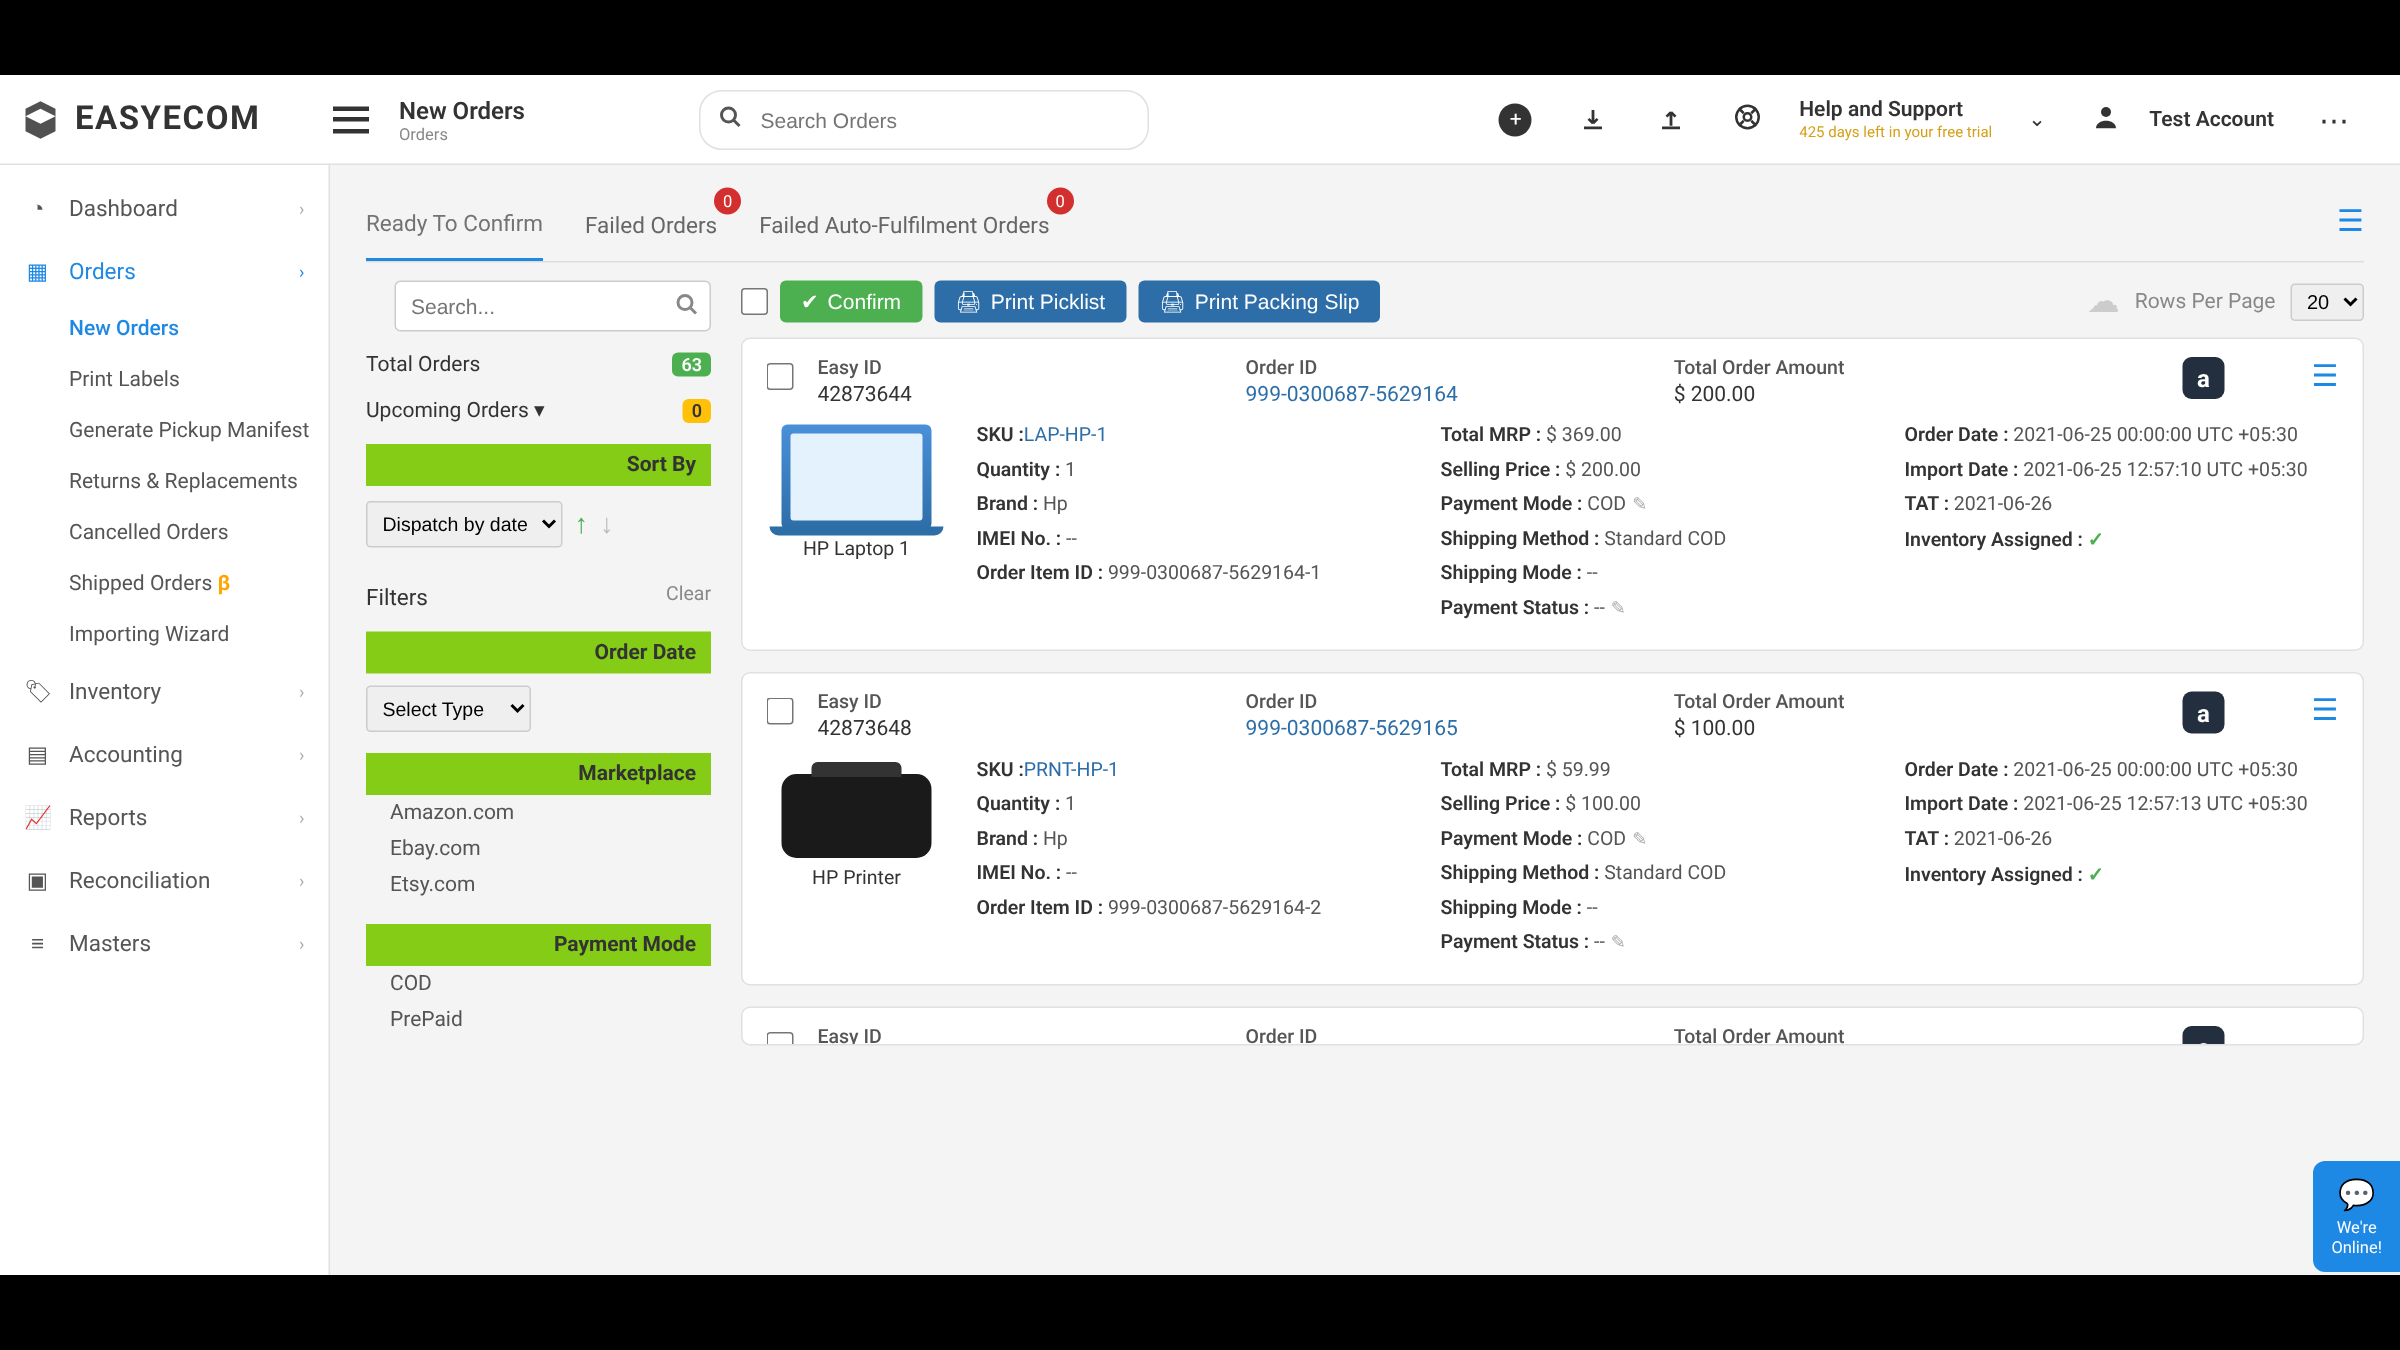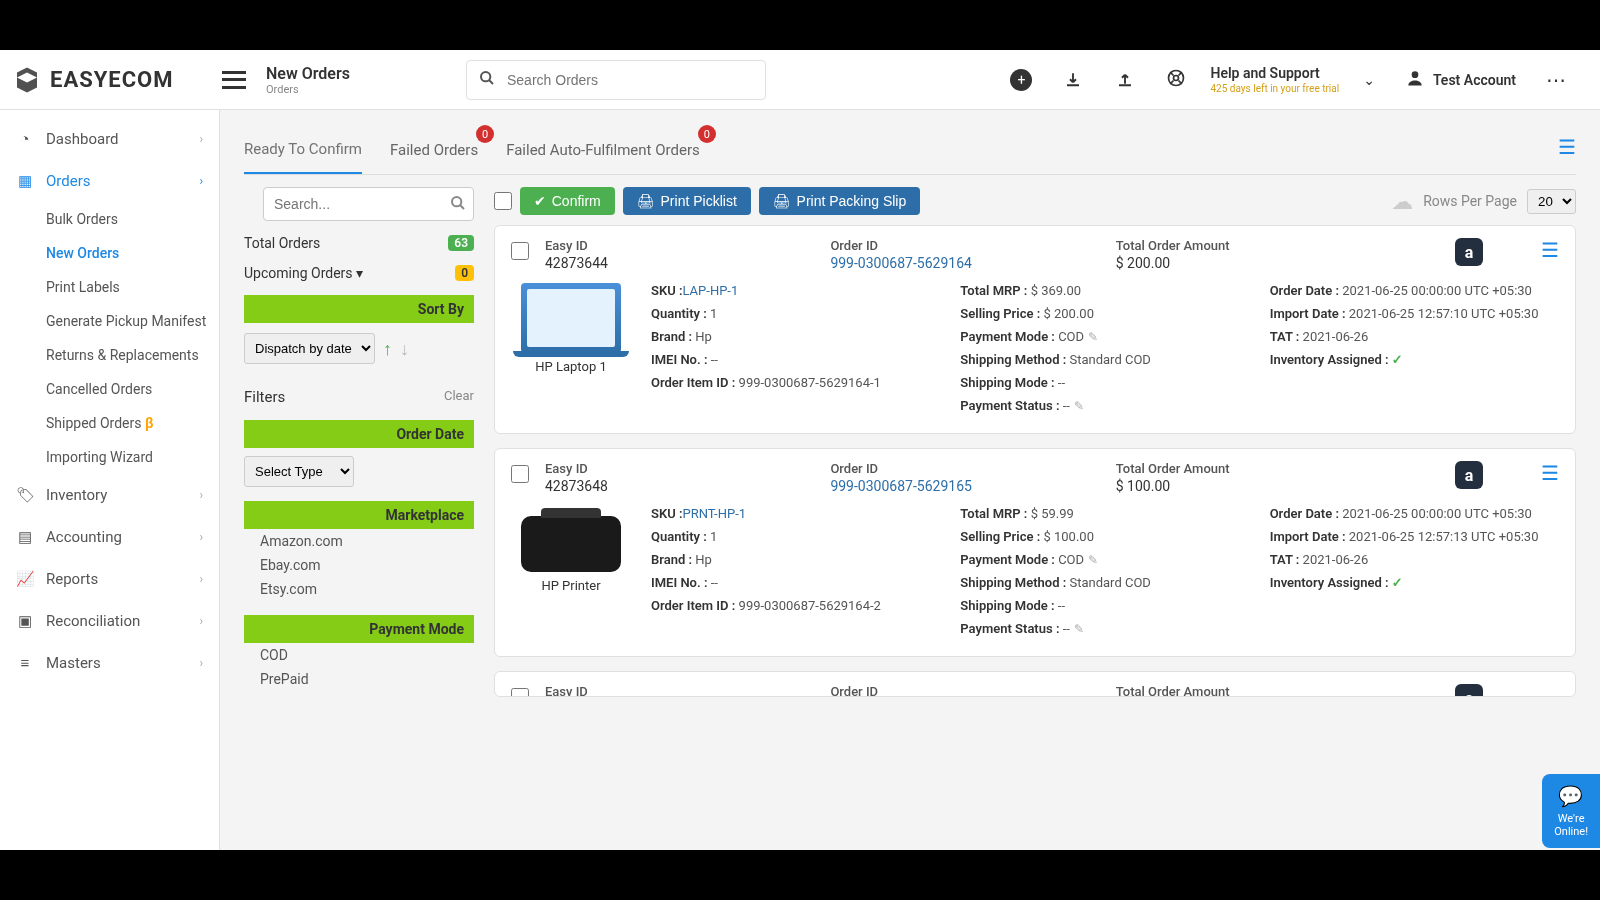--- a/index.html
+++ b/index.html
@@ -7,30 +7,30 @@
 .letterbox-top, .letterbox-bottom { background: #000; height: 50px; width: 100%; }
 .app { background: #fff; min-height: 800px; }
 .header { display: flex; align-items: center; height: 60px; border-bottom: 1px solid #e0e0e0; background: #fff; padding: 0 12px; }
 .logo { display: flex; align-items: center; gap: 8px; width: 210px; font-weight: 700; font-size: 22px; letter-spacing: 1px; color: #333; }
 .logo-icon { width: 30px; height: 30px; }
 .hamburger-icon { width: 24px; height: 18px; display: flex; flex-direction: column; justify-content: space-between; cursor: pointer; margin-right: 20px; }
 .hamburger-icon span { height: 3px; background: #333; width: 100%; }
 .page-title-block { flex: 0 0 200px; }
 .page-title-block .title { font-weight: 600; font-size: 16px; }
 .page-title-block .sub { font-size: 11px; color: #888; }
-.search-wrap { flex: 1; display: flex; align-items: center; border: 1px solid #e0e0e0; border-radius: 4px; height: 40px; padding: 0 12px; max-width: 300px; color: #888; }
+.search-wrap { flex: 1; display: flex; align-items: center; border: 1px solid #e0e0e0; border-radius: 15px; height: 40px; padding: 0 12px; max-width: 300px; color: #888; }
 .search-wrap .sicon { margin-right: 12px; }
 .search-wrap input { border: none; outline: none; width: 100%; font-size: 14px; color: #555; }
 .header-icons { display: flex; align-items: center; gap: 30px; margin-left: auto; padding-right: 20px; }
 .circle-icon { width: 22px; height: 22px; border-radius: 50%; background: #333; color: #fff; display: flex; align-items: center; justify-content: center; font-size: 14px; cursor: pointer; }
 .sq-icon { width: 22px; height: 22px; display: flex; align-items: center; justify-content: center; cursor: pointer; color: #333; font-size: 18px; }
 .help-block { display: flex; align-items: center; gap: 24px; cursor: pointer; }
 .help-label { font-weight: 600; }
 .trial { font-size: 10px; color: #d4a017; margin-top: 2px; }
-.account-block { display: flex; align-items: center; gap: 8px; font-weight: 600; cursor: pointer; text-align: center; }
+.account-block { display: flex; align-items: center; gap: 19px; font-weight: 600; cursor: pointer; text-align: center; }
 .dots { font-size: 20px; cursor: pointer; letter-spacing: 2px; }
 
 .main { display: flex; }
 .sidebar { width: 220px; background: #fff; border-right: 1px solid #e0e0e0; padding-top: 8px; min-height: 740px; overflow-y: auto; }
 .side-item { display: flex; align-items: center; padding: 12px 16px; color: #555; cursor: pointer; font-size: 15px; justify-content: space-between; }
 .side-item .icongrp { display: flex; align-items: center; gap: 12px; }
 .side-item.active { color: #1e88e5; }
 .side-item .sicon { width: 18px; text-align: center; }
 .chev { font-size: 12px; color: #aaa; }
 .side-item.active .chev { color: #1e88e5; }
@@ -182,21 +182,20 @@
         <span class="chev">›</span>
       </div>
       <div class="side-item active">
         <div class="icongrp">
             <span class="sicon">▦</span>
             <span>Orders</span>
           </div>
         <span class="chev">›</span>
       </div>
       <div class="sub-items">
-        <div>Bulk Orders</div>
         <div class="active">New Orders</div>
         <div>Print Labels</div>
         <div>Generate Pickup Manifest</div>
         <div>Returns &amp; Replacements</div>
         <div>Cancelled Orders</div>
         <div><span>Shipped Orders</span> <span class="beta">β</span></div>
         <div>Importing Wizard</div>
       </div>
       <div class="side-item">
         <div class="icongrp">

